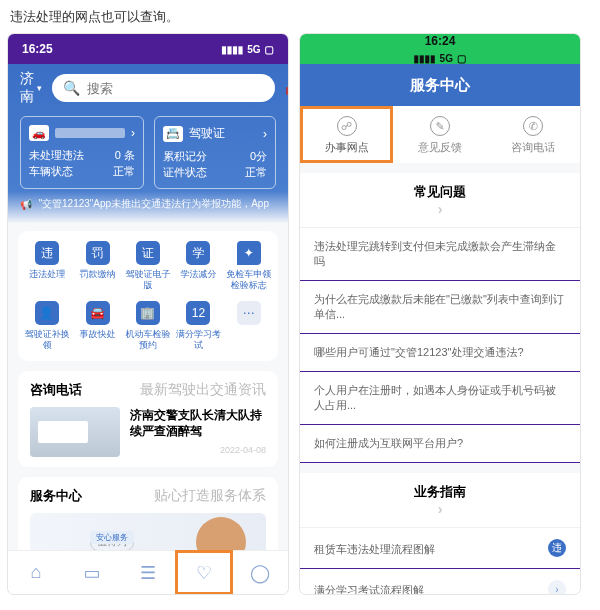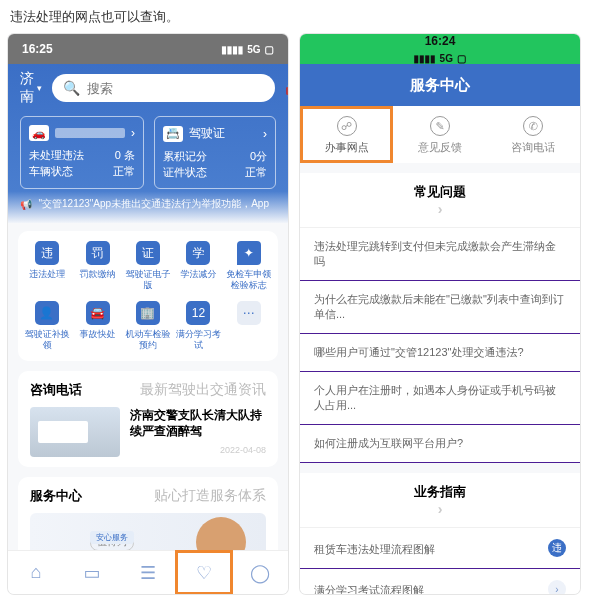--- a/index.html
+++ b/index.html
@@ -2,21 +2,21 @@
 <html><head>
 <meta charset="utf-8">
 <style>
   * { margin: 0; padding: 0; box-sizing: border-box; }
   body { background: #fff; font-family: -apple-system, "PingFang SC", sans-serif; width: 600px; height: 610px; overflow: hidden; }
   .caption { padding: 8px 10px; font-size: 13px; color: #333; font-family: Liberation Serif, serif; }
   .phones { display: flex; gap: 12px; padding: 0 8px; }
   .phone { width: 280px; height: 560px; border-radius: 6px; overflow: hidden; background: #f7f8fa; position: relative; box-shadow: 0 0 0 1px #e5e5e5; }
   
   .status { height: 30px; display: flex; align-items: center; justify-content: space-between; padding: 0 14px; font-size: 12px; font-weight: 600; }
-  .status.blue { background: #737373; color: #fff; }
+  .status.blue { background: #4c1d95; color: #fff; }
   .status.white { background: #22c55e; color: #111; flex-direction: column; }
   .status .icons { display: flex; gap: 4px; align-items: center; font-size: 10px; }
   
   .hdr-blue { background: linear-gradient(#3b6fc6, #4a7ecf 80%, #f2f5fa); padding: 6px 12px 12px; color: #fff; }
   .row-search { display: flex; align-items: center; gap: 10px; }
   .city { font-size: 14px; display: flex; align-items: center; gap: 3px; }
   .city .chev { font-size: 9px; }
   .search { flex: 1; height: 28px; border-radius: 14px; background: #fff; display: flex; align-items: center; padding: 0 12px; gap: 6px; }
   .search .mag { color: #999; font-size: 14px; }
   .search input { border: none; outline: none; flex: 1; font-size: 13px; color: #666; background: transparent; }

